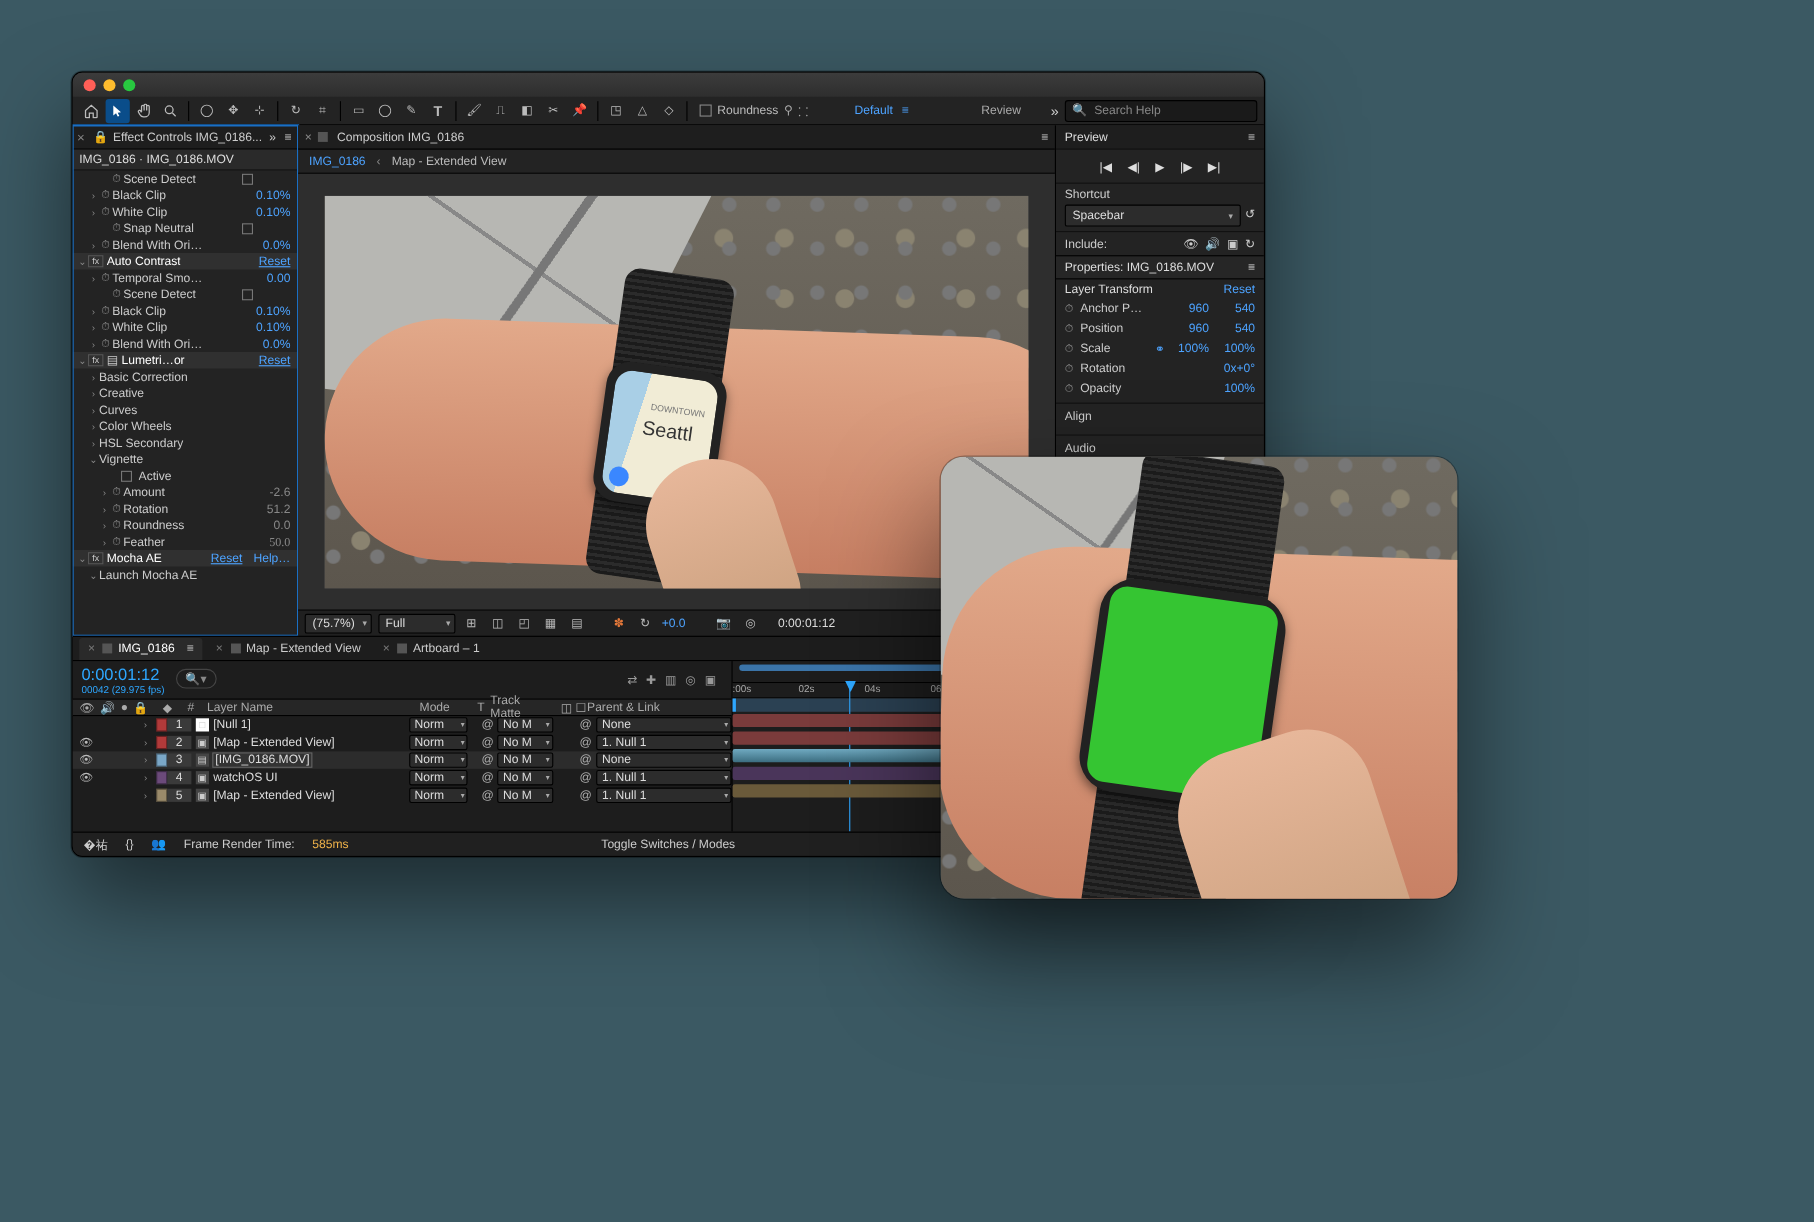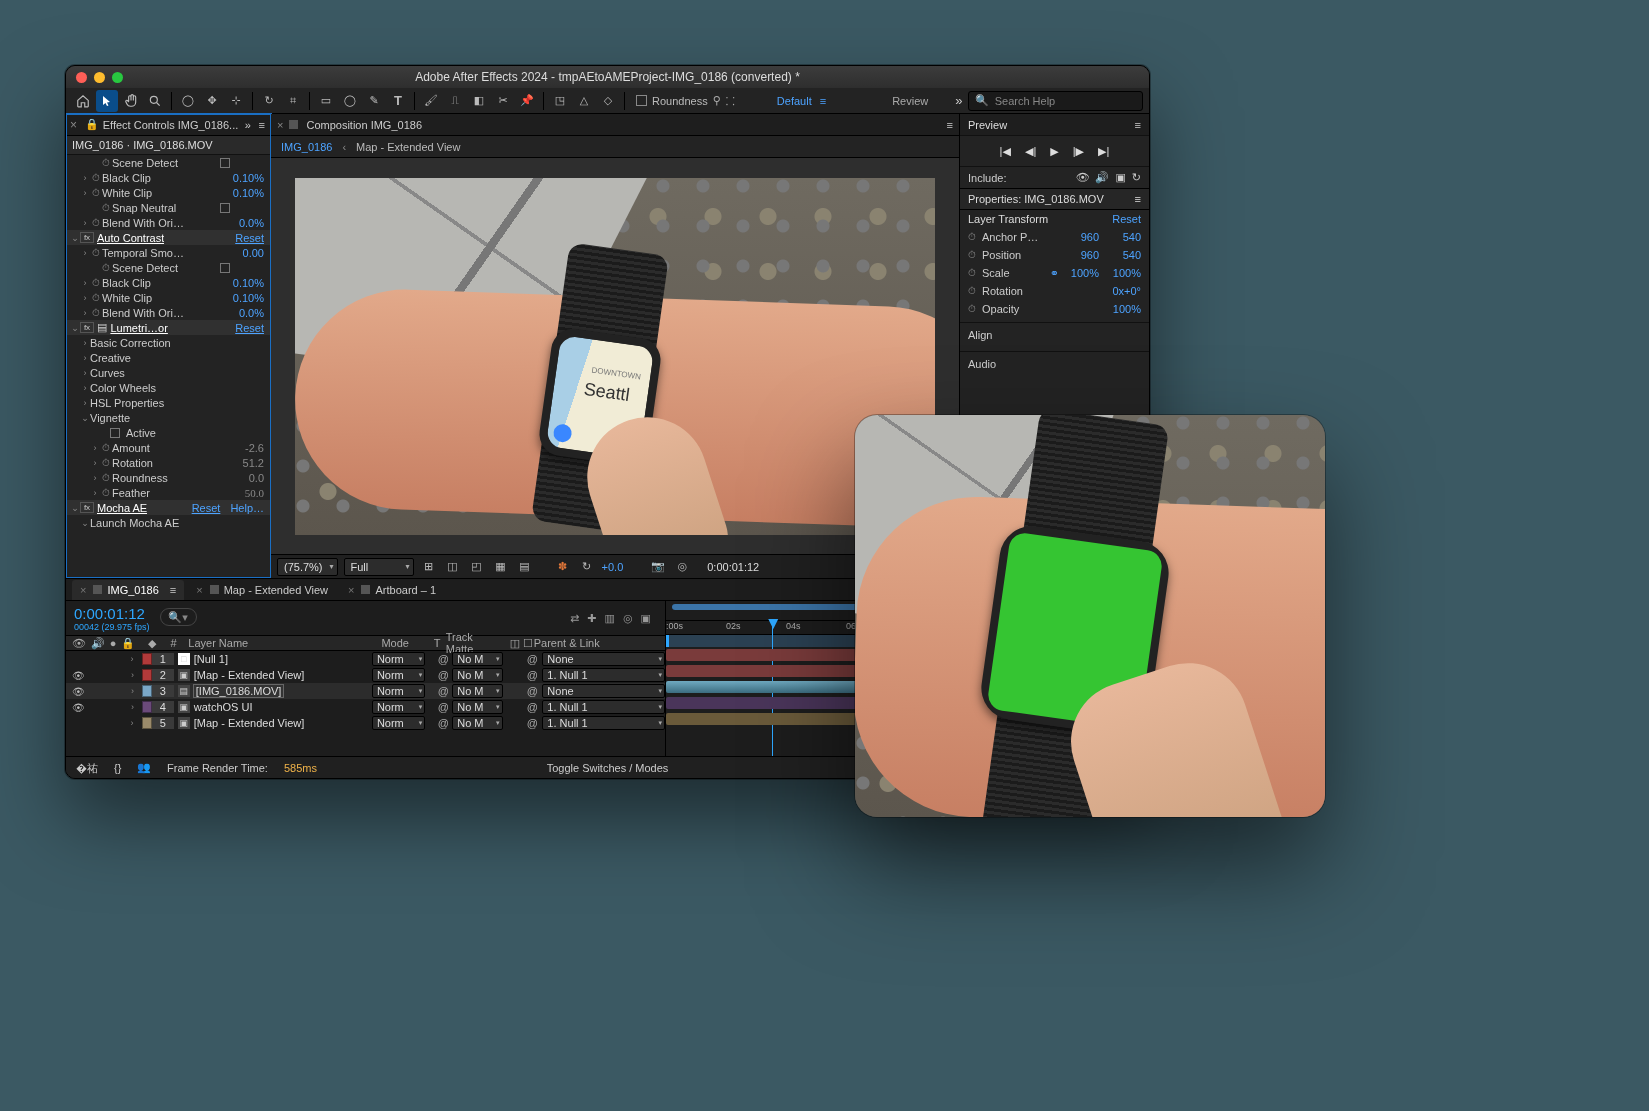--- a/index.html
+++ b/index.html
@@ -38,21 +38,21 @@
 .lay-sub { padding:3px 6px; color:#ddd; background:#2a2a2a; border-bottom:1px solid #111;}
 .fx-list { flex:1; overflow:auto; padding-bottom:4px;}
 .fx-row { display:flex; align-items:center; height:15px; padding-left:4px; color:#ccc;}
 .fx-row .pad{display:inline-block;}
 .fx-row .tw{width:10px;color:#888;font-size:9px;text-align:center;}
 .fx-row .sw{width:12px;height:9px;display:inline-flex;align-items:center;justify-content:center;color:#888;font-size:10px;}
 .fx-row .lbl{flex:none;white-space:nowrap;overflow:hidden;text-overflow:ellipsis;}
 .fx-row .val{color:#4da3ff;margin-left:auto;margin-right:6px;}
 .fx-row .val.reset{text-decoration:underline;}
 .fx-row.group{background:#303030;}
-.fx-row.group .lbl{color:#fff;text-decoration:underline;}
+.fx-row.group .lbl{color:#fff;}
 .fx-row .cb{width:10px;height:10px;border:1px solid #777;margin-left:auto;margin-right:40px;}
 .fx-row .fxbadge{display:inline-flex;align-items:center;justify-content:center;width:14px;height:11px;border:1px solid #555;font-size:8px;margin-right:3px;color:#ccc;}
 
 
 .center { flex:1; display:flex; flex-direction:column; background:#232323; min-width:0; }
 .comp-tabs{height:22px;background:#1e1e1e;display:flex;align-items:center;padding:0 6px;color:#ccc;border-bottom:1px solid #000;gap:6px;}
 .comp-tabs .x{color:#888;}
 .comp-tabs .sq{width:9px;height:9px;background:#555;margin-right:2px;}
 .crumbs{height:22px;display:flex;align-items:center;padding:0 10px;border-bottom:1px solid #000;gap:10px;color:#bbb;}
 .crumbs .cur{color:#4da3ff;}
@@ -179,21 +179,20 @@
 <body>
 
 <div class="window">
 
   <div class="titlebar">
     <div class="traffic">
       <span class="tl-close"></span>
       <span class="tl-min"></span>
       <span class="tl-max"></span>
     </div>
-    <div class="title">Adobe After Effects 2024 - tmpAEtoAMEProject-IMG_0186 (converted) *</div>
   </div>
 
   <div class="toolbar">
     <div class="tbtn">
         <svg width="14" height="14" viewBox="0 0 24 24" fill="none" stroke="currentColor" stroke-width="2">
           <path d="M3 11l9-8 9 8v10a1 1 0 0 1-1 1h-5v-7h-6v7H4a1 1 0 0 1-1-1z"></path>
         </svg>
       </div>
     <div class="tbtn sel">
         <svg width="12" height="14" viewBox="0 0 24 24" fill="currentColor">
@@ -365,21 +364,21 @@
             <span class="lbl">Curves</span>
           </div>
           <div class="fx-row">
             <span class="pad" style="width: 10px;"></span>
             <span class="tw">›</span>
             <span class="lbl">Color Wheels</span>
           </div>
           <div class="fx-row">
             <span class="pad" style="width: 10px;"></span>
             <span class="tw">›</span>
-            <span class="lbl">HSL Properties</span>
+            <span class="lbl">HSL Secondary</span>
           </div>
           <div class="fx-row">
             <span class="pad" style="width: 10px;"></span>
             <span class="tw">⌄</span>
             <span class="lbl">Vignette</span>
           </div>
           <div class="fx-row">
             <span class="pad" style="width: 30px;"></span>
             <span class="tw"></span>
             <span class="cb" style="margin: 0px 6px 0px 0px;"></span>
@@ -487,20 +486,29 @@
           <span>Preview</span>
           <span class="menu">≡</span>
         </div>
       <div class="play-ctrl">
         <span>|◀</span>
         <span>◀|</span>
         <span>▶</span>
         <span>|▶</span>
         <span>▶|</span>
       </div>
+      <div class="sect">
+        <div>Shortcut</div>
+        <div style="display:flex;gap:4px;align-items:center;">
+          <div class="dd" style="flex:1">
+              <span>Spacebar</span>
+            </div>
+          <span style="color:#ccc">↺</span>
+        </div>
+      </div>
       <div class="sect" style="display:flex;align-items:center;gap:6px;">
         <span>Include:</span>
         <span style="margin-left:auto">👁</span>
         <span>🔊</span>
         <span>▣</span>
         <span>↻</span>
       </div>
 
       <div class="r-propshead">
           <span>Properties: IMG_0186.MOV</span>

